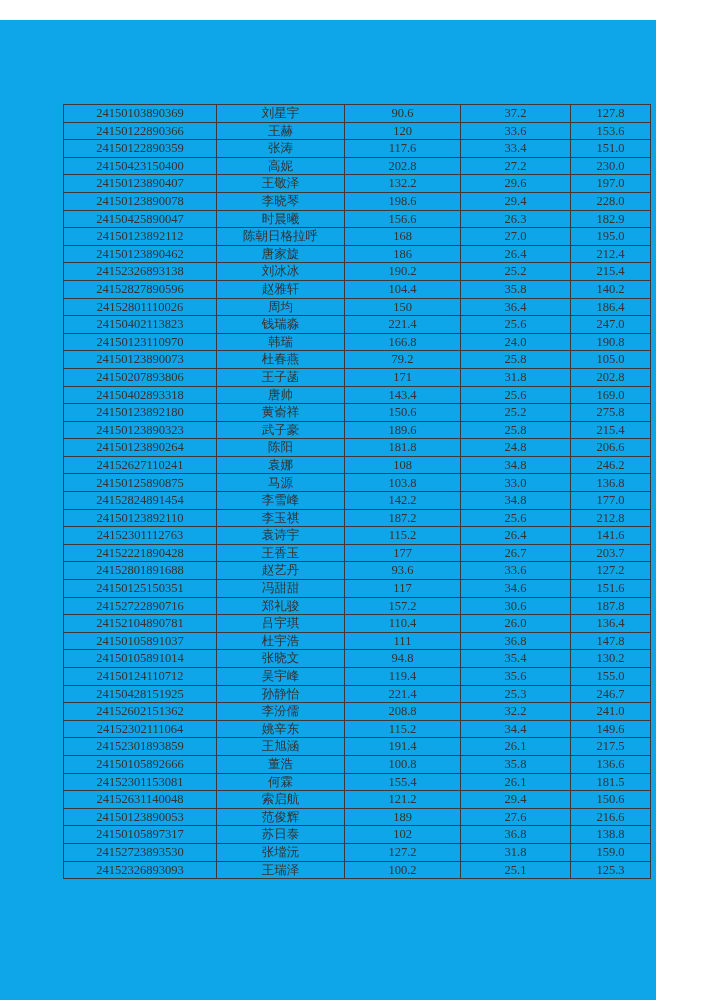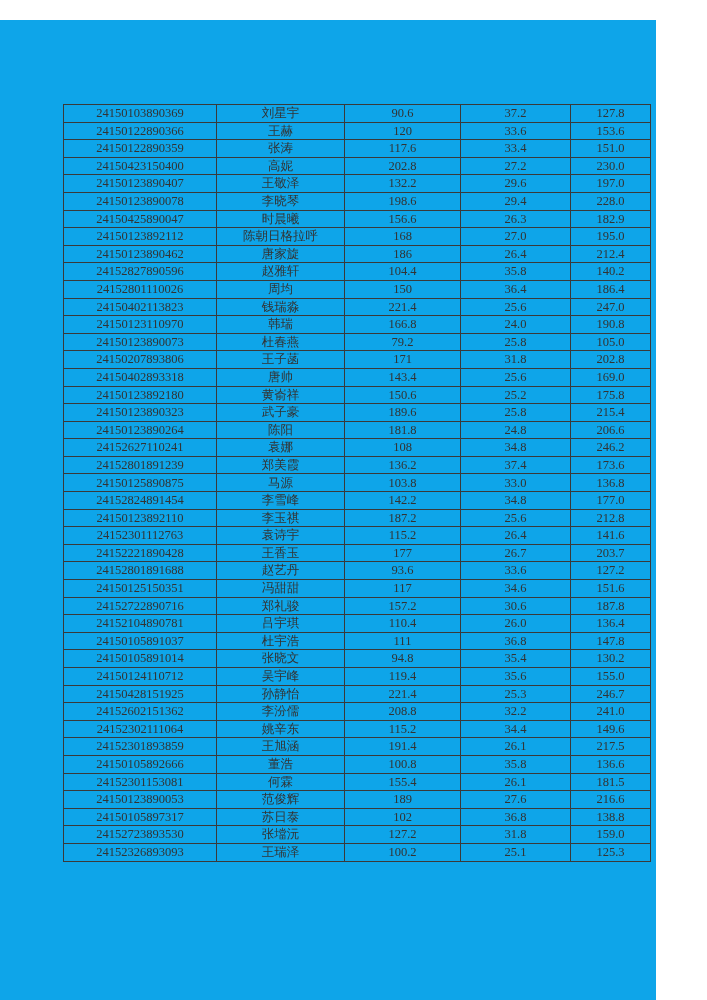--- a/index.html
+++ b/index.html
@@ -113,20 +113,27 @@
           <td>195.0</td>
         </tr>
         <tr>
           <td>24150123890462</td>
           <td>唐家旋</td>
           <td>186</td>
           <td>26.4</td>
           <td>212.4</td>
         </tr>
         <tr>
+          <td>24152326893138</td>
+          <td>刘冰冰</td>
+          <td>190.2</td>
+          <td>25.2</td>
+          <td>215.4</td>
+        </tr>
+        <tr>
           <td>24152827890596</td>
           <td>赵雅轩</td>
           <td>104.4</td>
           <td>35.8</td>
           <td>140.2</td>
         </tr>
         <tr>
           <td>24152801110026</td>
           <td>周均</td>
           <td>150</td>
@@ -166,21 +173,21 @@
           <td>唐帅</td>
           <td>143.4</td>
           <td>25.6</td>
           <td>169.0</td>
         </tr>
         <tr>
           <td>24150123892180</td>
           <td>黄嵛祥</td>
           <td>150.6</td>
           <td>25.2</td>
-          <td>175.8</td>
+          <td>275.8</td>
         </tr>
         <tr>
           <td>24150123890323</td>
           <td>武子豪</td>
           <td>189.6</td>
           <td>25.8</td>
           <td>215.4</td>
         </tr>
         <tr>
           <td>24150123890264</td>
@@ -190,27 +197,20 @@
           <td>206.6</td>
         </tr>
         <tr>
           <td>24152627110241</td>
           <td>袁娜</td>
           <td>108</td>
           <td>34.8</td>
           <td>246.2</td>
         </tr>
         <tr>
-          <td>24152801891239</td>
-          <td>郑美霞</td>
-          <td>136.2</td>
-          <td>37.4</td>
-          <td>173.6</td>
-        </tr>
-        <tr>
           <td>24150125890875</td>
           <td>马源</td>
           <td>103.8</td>
           <td>33.0</td>
           <td>136.8</td>
         </tr>
         <tr>
           <td>24152824891454</td>
           <td>李雪峰</td>
           <td>142.2</td>
@@ -323,20 +323,27 @@
           <td>136.6</td>
         </tr>
         <tr>
           <td>24152301153081</td>
           <td>何霖</td>
           <td>155.4</td>
           <td>26.1</td>
           <td>181.5</td>
         </tr>
         <tr>
+          <td>24152631140048</td>
+          <td>索启航</td>
+          <td>121.2</td>
+          <td>29.4</td>
+          <td>150.6</td>
+        </tr>
+        <tr>
           <td>24150123890053</td>
           <td>范俊辉</td>
           <td>189</td>
           <td>27.6</td>
           <td>216.6</td>
         </tr>
         <tr>
           <td>24150105897317</td>
           <td>苏日泰</td>
           <td>102</td>

